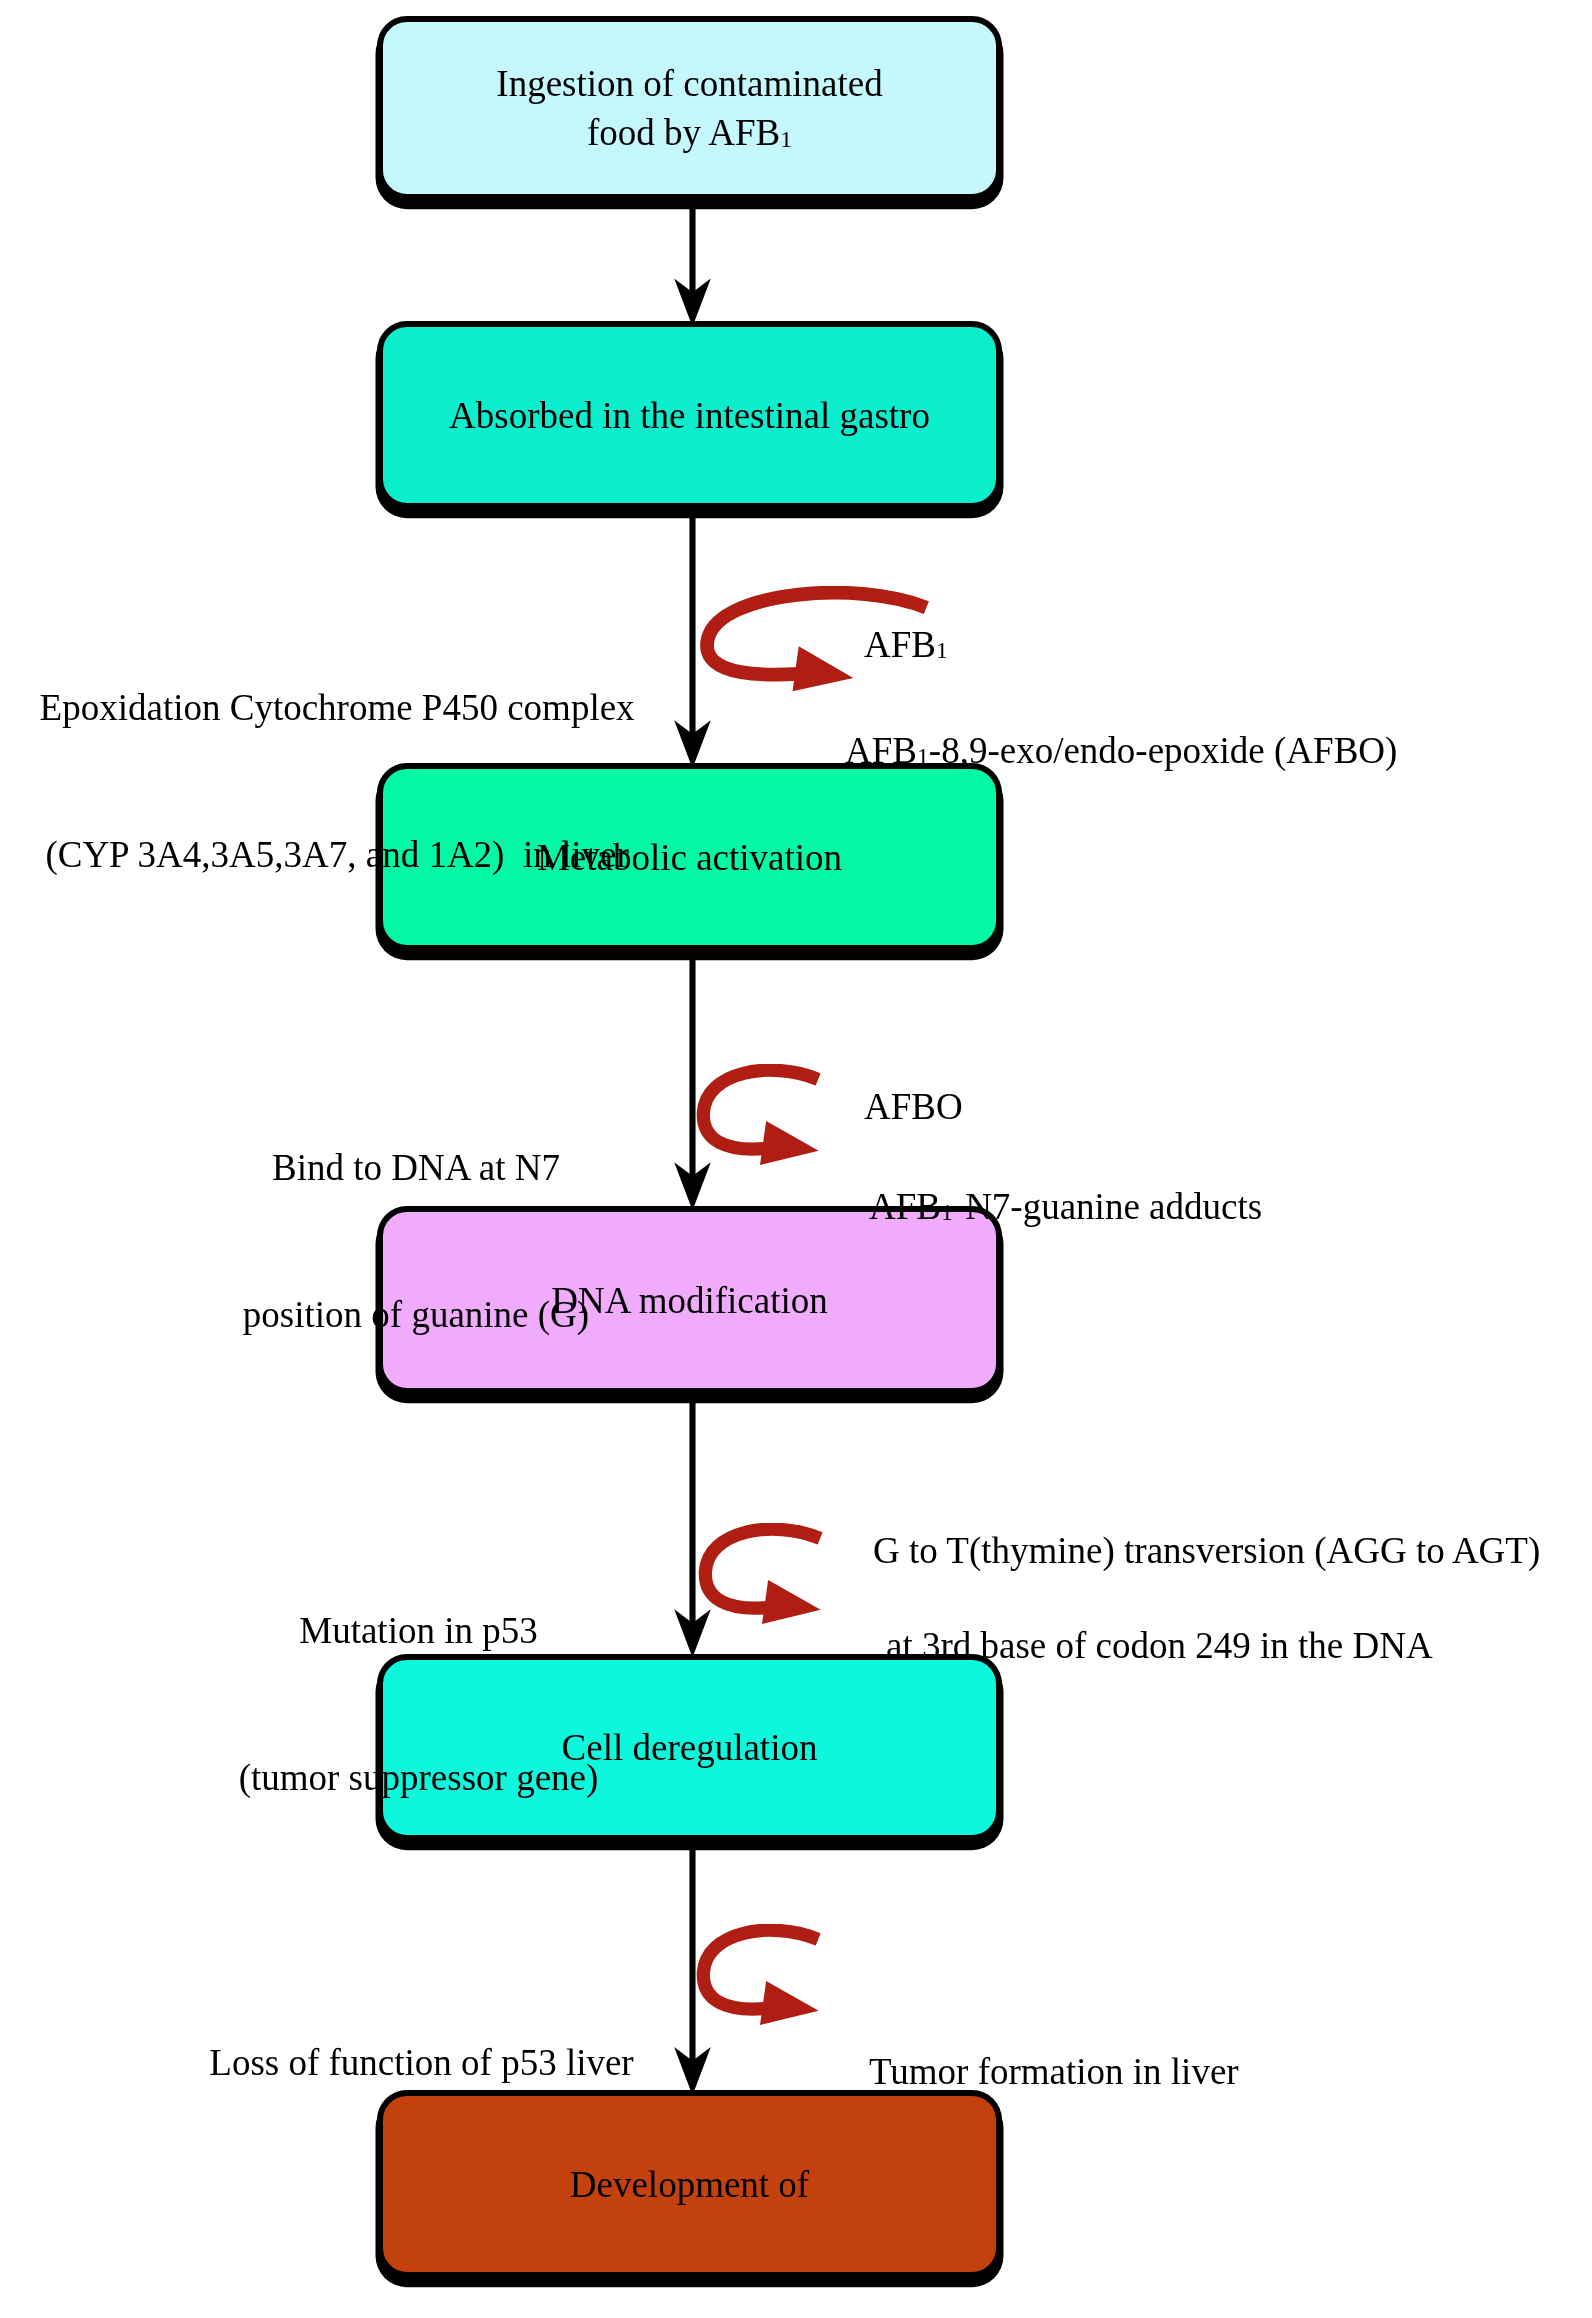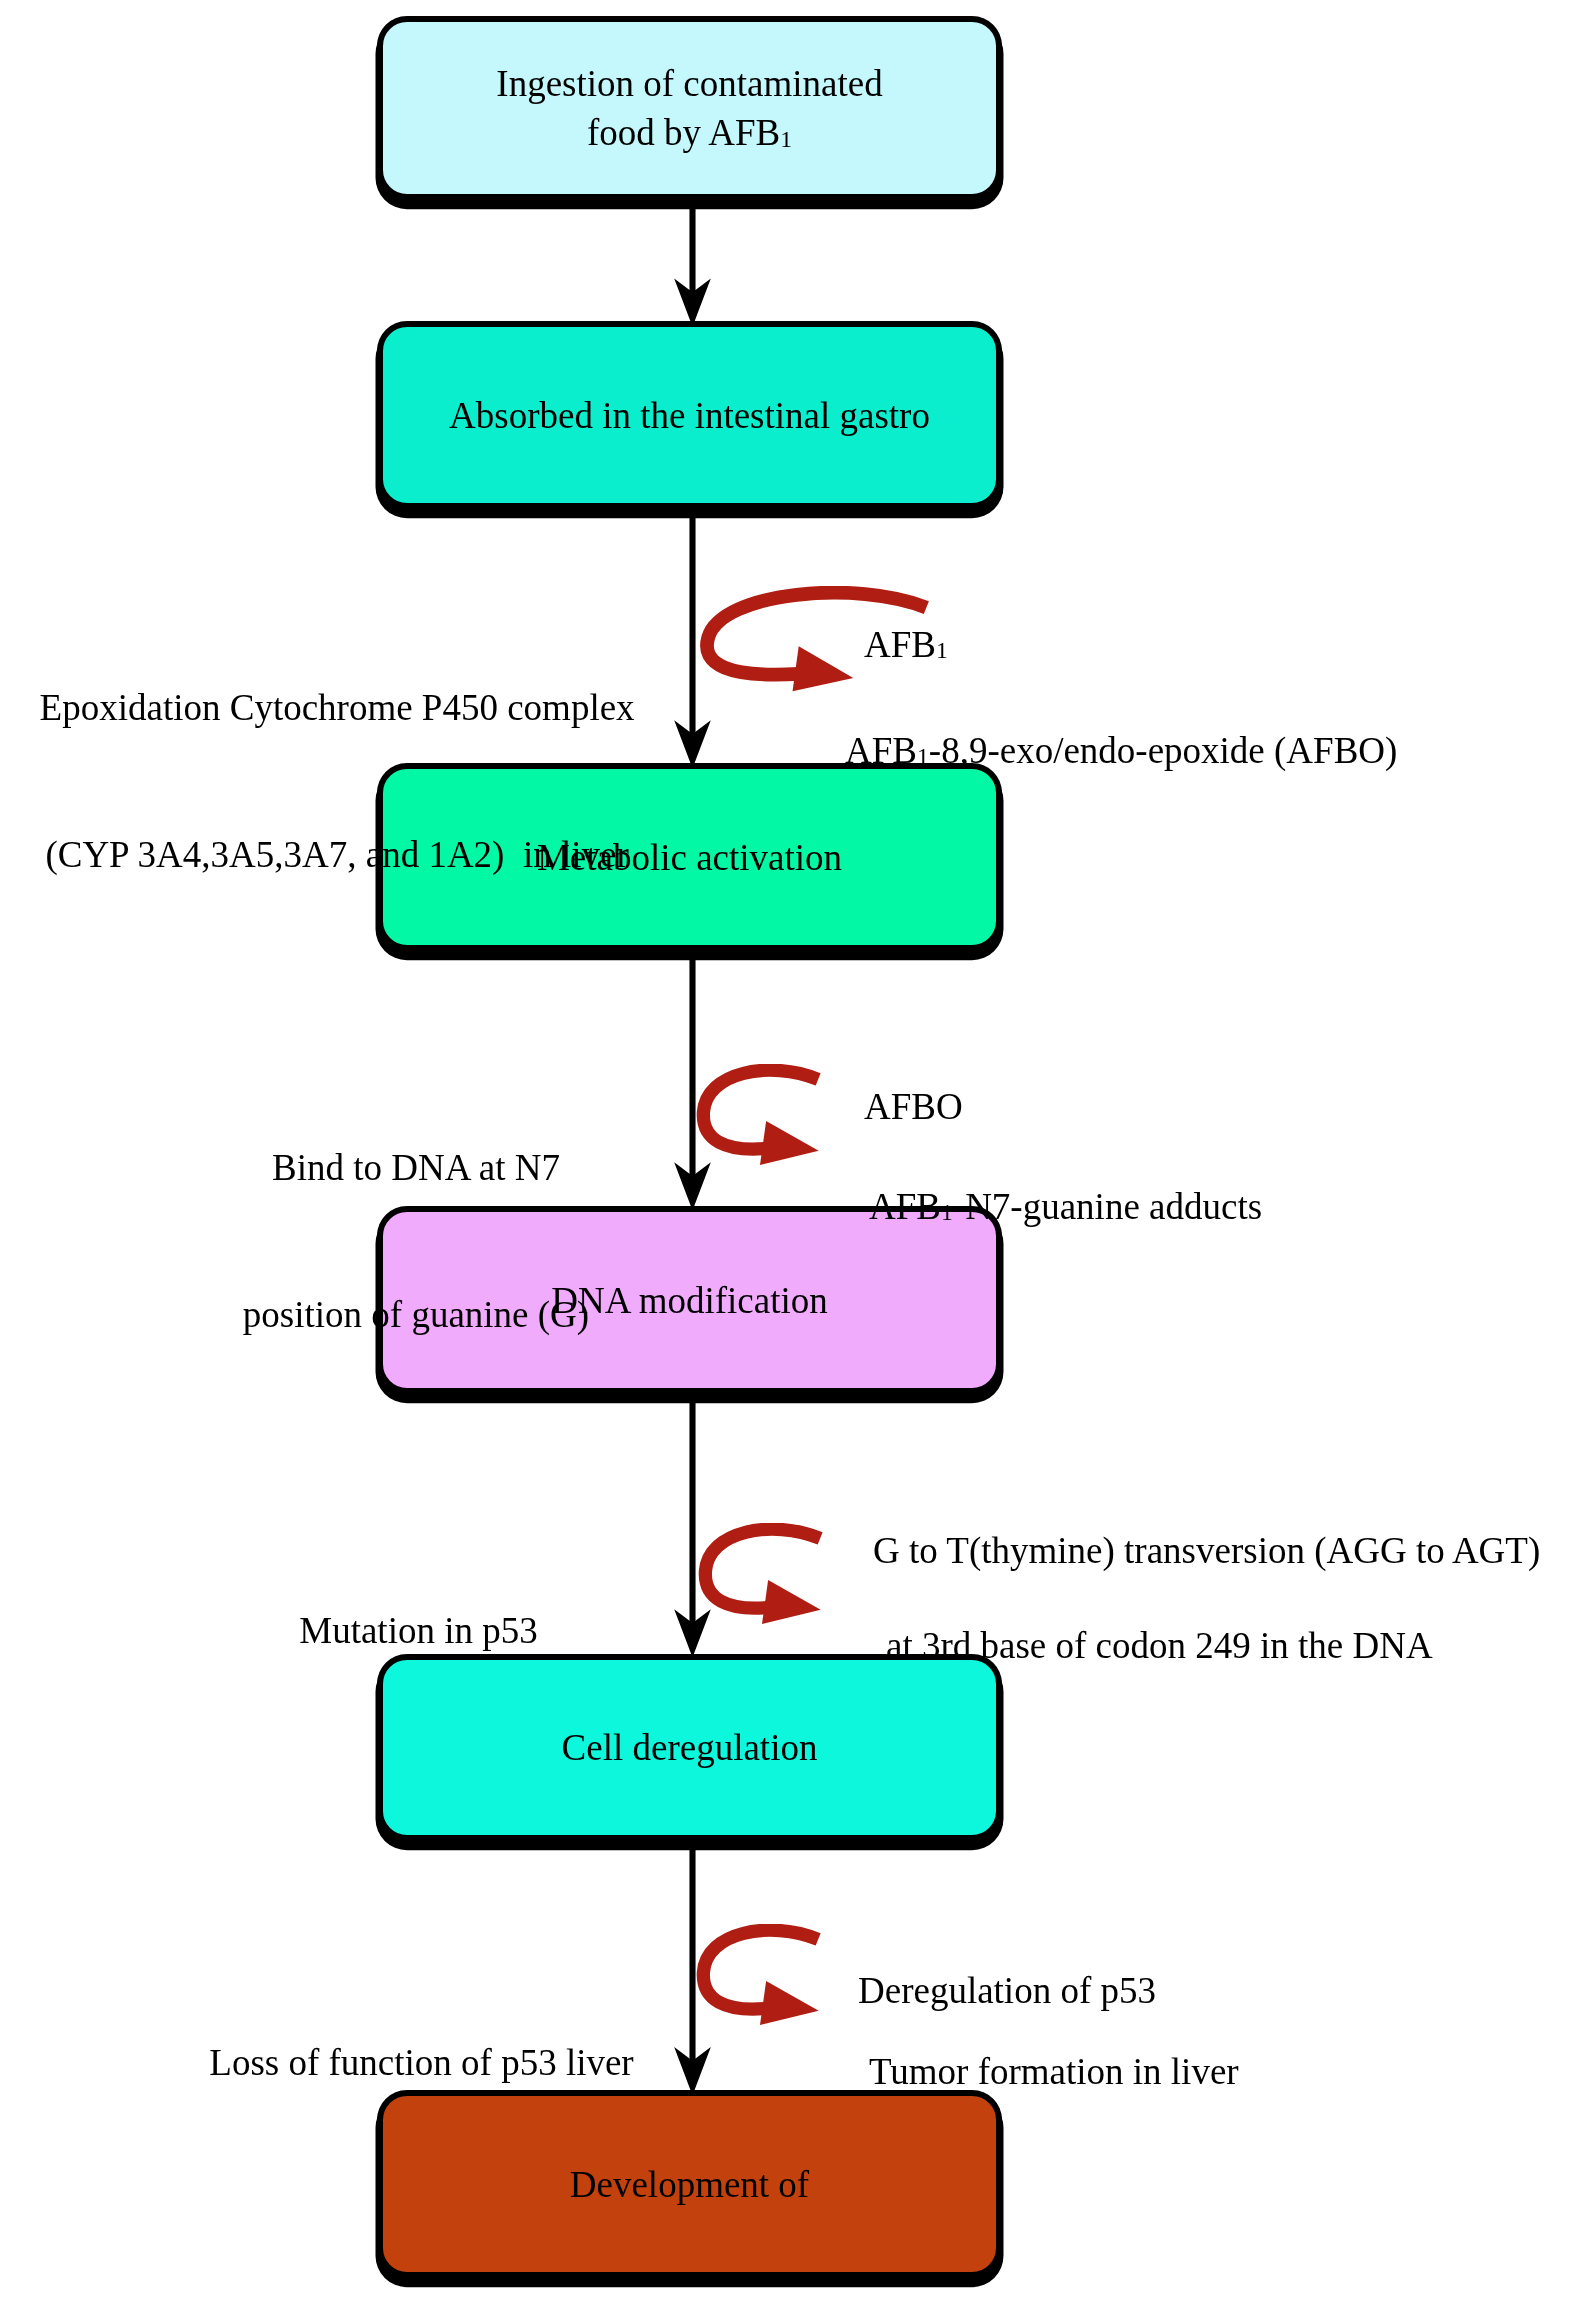--- a/index.html
+++ b/index.html
@@ -130,32 +130,30 @@
   </div>
   <div class="ann" style="left:827px; top:1033px">
     <span>AFBO</span><span class="sb"></span><span></span>
   </div>
   <div class="ann" style="left:832px; top:1133px">
     <span>AFB</span><span class="sb">1</span><span>-N7-guanine adducts</span>
   </div>
 
   <div class="ann center" style="left:148px; top:1508px; width:541px">
     <div>Mutation in p53</div>
+    <div>(tumor suppressor gene)</div>
   </div>
   <div class="ann" style="left:836px; top:1477px">
     <span>G to T(thymine) transversion (AGG to AGT)</span><span class="sb"></span><span></span>
   </div>
   <div class="ann" style="left:849px; top:1572px">
     <span>at 3rd base of codon 249 in the DNA</span><span class="sb"></span><span></span>
   </div>
 
   <div class="ann center" style="left:148px; top:1940px; width:547px">
     <div>Loss of function of p53 liver</div>
   </div>
-  <div class="ann" style="left:821px; top:1917px">
-    <span>Deregulation of p53</span><span class="sb"></span><span></span>
-  </div>
   <div class="ann" style="left:832px; top:1998px">
     <span>Tumor formation in liver</span><span class="sb"></span><span></span>
   </div>
 
 </div>
 
 
 </body></html>

